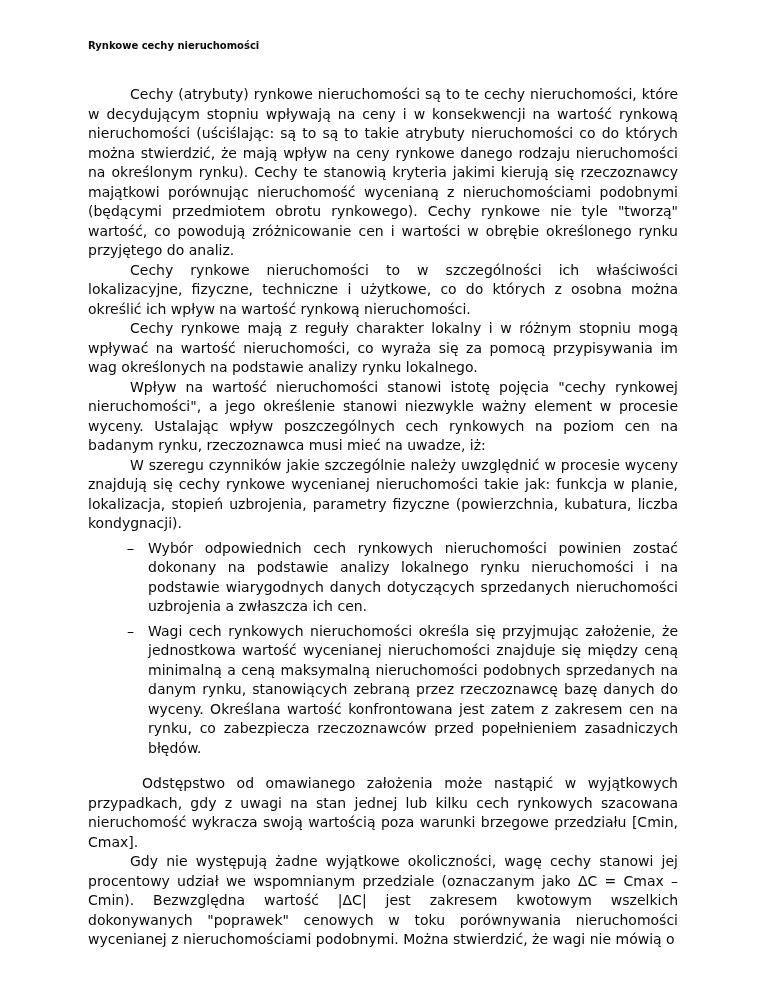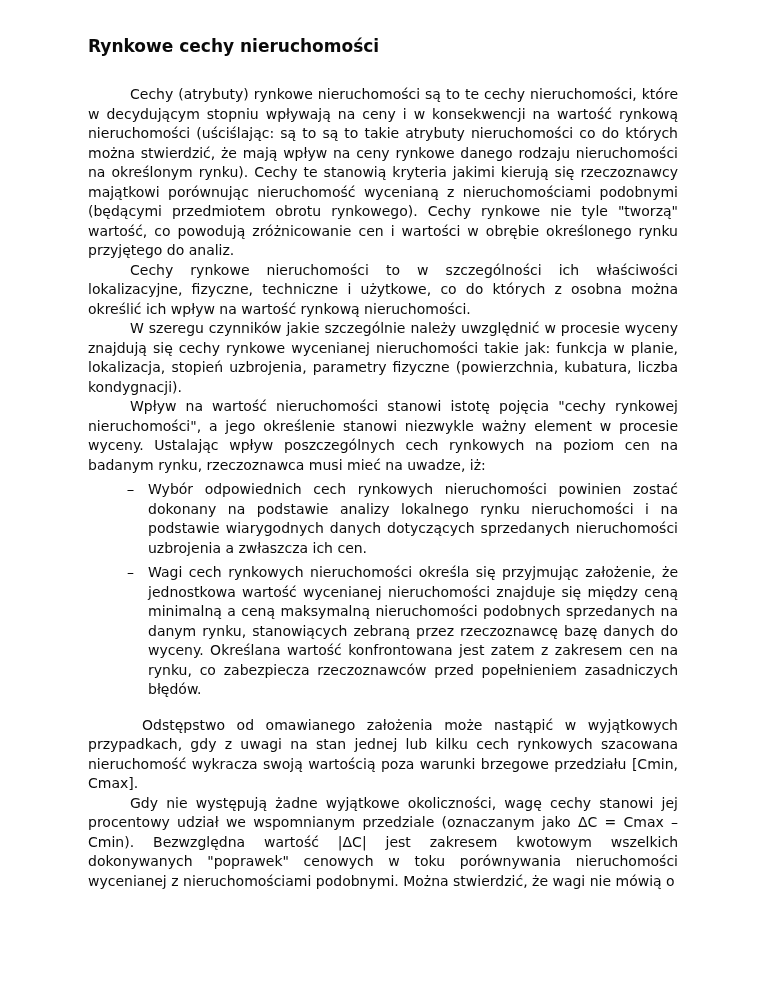--- a/index.html
+++ b/index.html
@@ -15,21 +15,21 @@
     background: #ffffff;
     overflow: hidden;
     padding: 36px 90px 0 88px;
     font-family: "DejaVu Sans", "Liberation Sans", sans-serif;
     font-size: 14px;
     line-height: 19.5px;
     color: #0a0a0a;
     -webkit-font-smoothing: antialiased;
   }
   .doc-title {
-    font-size: 17px;
+    font-size: 10px;
     font-weight: bold;
     line-height: 20px;
     margin: 0 0 29px 0;
     text-align: left;
   }
   p.para {
     margin: 0;
     text-align: justify;
     text-indent: 42px;
   }
@@ -63,24 +63,25 @@
 <body>
 
 <div class="page">
 
   <h1 class="doc-title">Rynkowe cechy nieruchomości</h1>
 
   <p class="para">Cechy (atrybuty) rynkowe nieruchomości są to te cechy nieruchomości, które w decydującym stopniu wpływają na ceny i w konsekwencji na wartość rynkową nieruchomości (uściślając: są to są to takie atrybuty nieruchomości co do których można stwierdzić, że mają wpływ na ceny rynkowe danego rodzaju nieruchomości na określonym rynku). Cechy te stanowią kryteria jakimi kierują się rzeczoznawcy majątkowi porównując nieruchomość wycenianą z nieruchomościami podobnymi (będącymi przedmiotem obrotu rynkowego). Cechy rynkowe nie tyle "tworzą" wartość, co powodują zróżnicowanie cen i wartości w obrębie określonego rynku przyjętego do analiz.</p>
 
   <p class="para">Cechy rynkowe nieruchomości to w szczególności ich właściwości lokalizacyjne, fizyczne, techniczne i użytkowe, co do których z osobna można określić ich wpływ na wartość rynkową nieruchomości.</p>
 
+  <p class="para">Cechy rynkowe mają z reguły charakter lokalny i w różnym stopniu mogą wpływać na wartość nieruchomości, co wyraża się za pomocą przypisywania im wag określonych na podstawie analizy rynku lokalnego.</p>
+
+  <p class="para">Wpływ na wartość nieruchomości stanowi istotę pojęcia "cechy rynkowej nieruchomości", a jego określenie stanowi niezwykle ważny element w procesie wyceny. Ustalając wpływ poszczególnych cech rynkowych na poziom cen na badanym rynku, rzeczoznawca musi mieć na uwadze, iż:</p>
 
   <p class="para">W szeregu czynników jakie szczególnie należy uwzględnić w procesie wyceny znajdują się cechy rynkowe wycenianej nieruchomości takie jak: funkcja w planie, lokalizacja, stopień uzbrojenia, parametry fizyczne (powierzchnia, kubatura, liczba kondygnacji).</p>
-
-  <p class="para">Wpływ na wartość nieruchomości stanowi istotę pojęcia "cechy rynkowej nieruchomości", a jego określenie stanowi niezwykle ważny element w procesie wyceny. Ustalając wpływ poszczególnych cech rynkowych na poziom cen na badanym rynku, rzeczoznawca musi mieć na uwadze, iż:</p>
 
   <ul class="bullet-list">
     <li>
       <span class="dash">–</span>
     </li>
     <li>
       <span class="dash">–</span>
       <span>Wybór odpowiednich cech rynkowych nieruchomości powinien zostać dokonany na podstawie analizy lokalnego rynku nieruchomości i na podstawie wiarygodnych danych dotyczących sprzedanych nieruchomości uzbrojenia a zwłaszcza  ich cen.</span>
     </li>
     <li>

